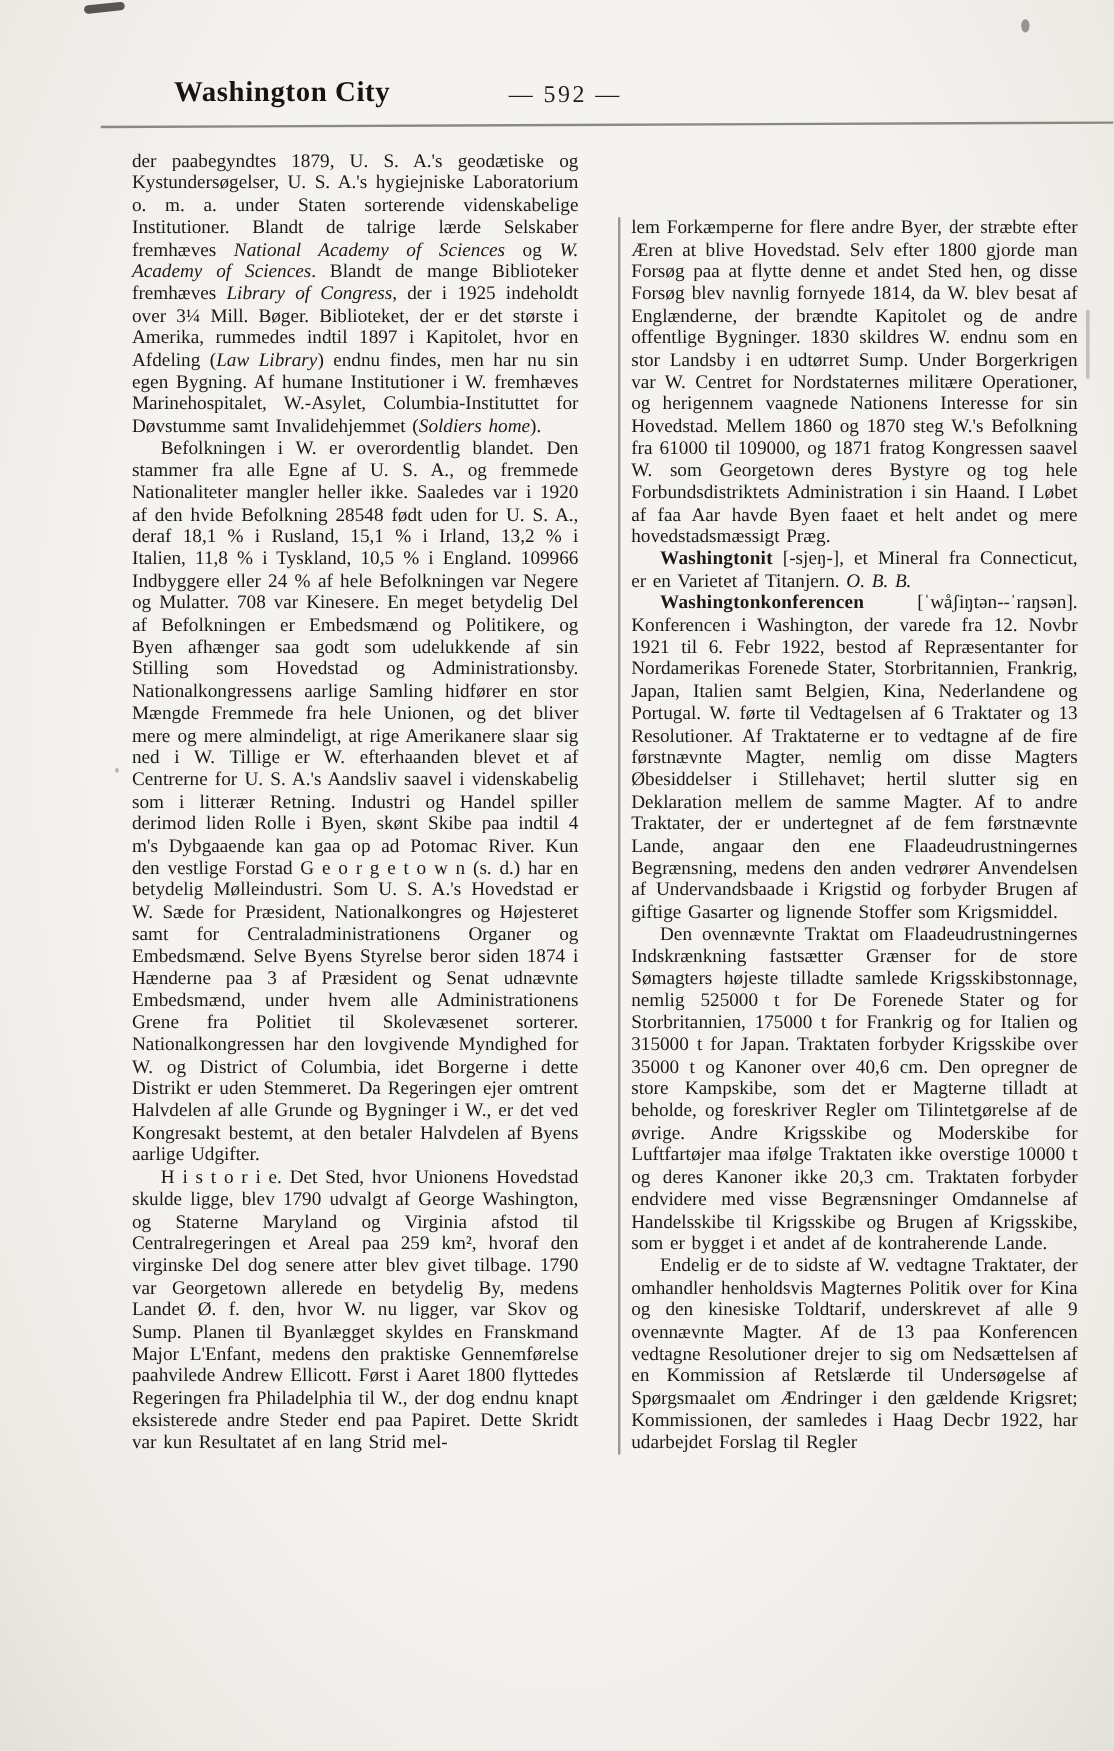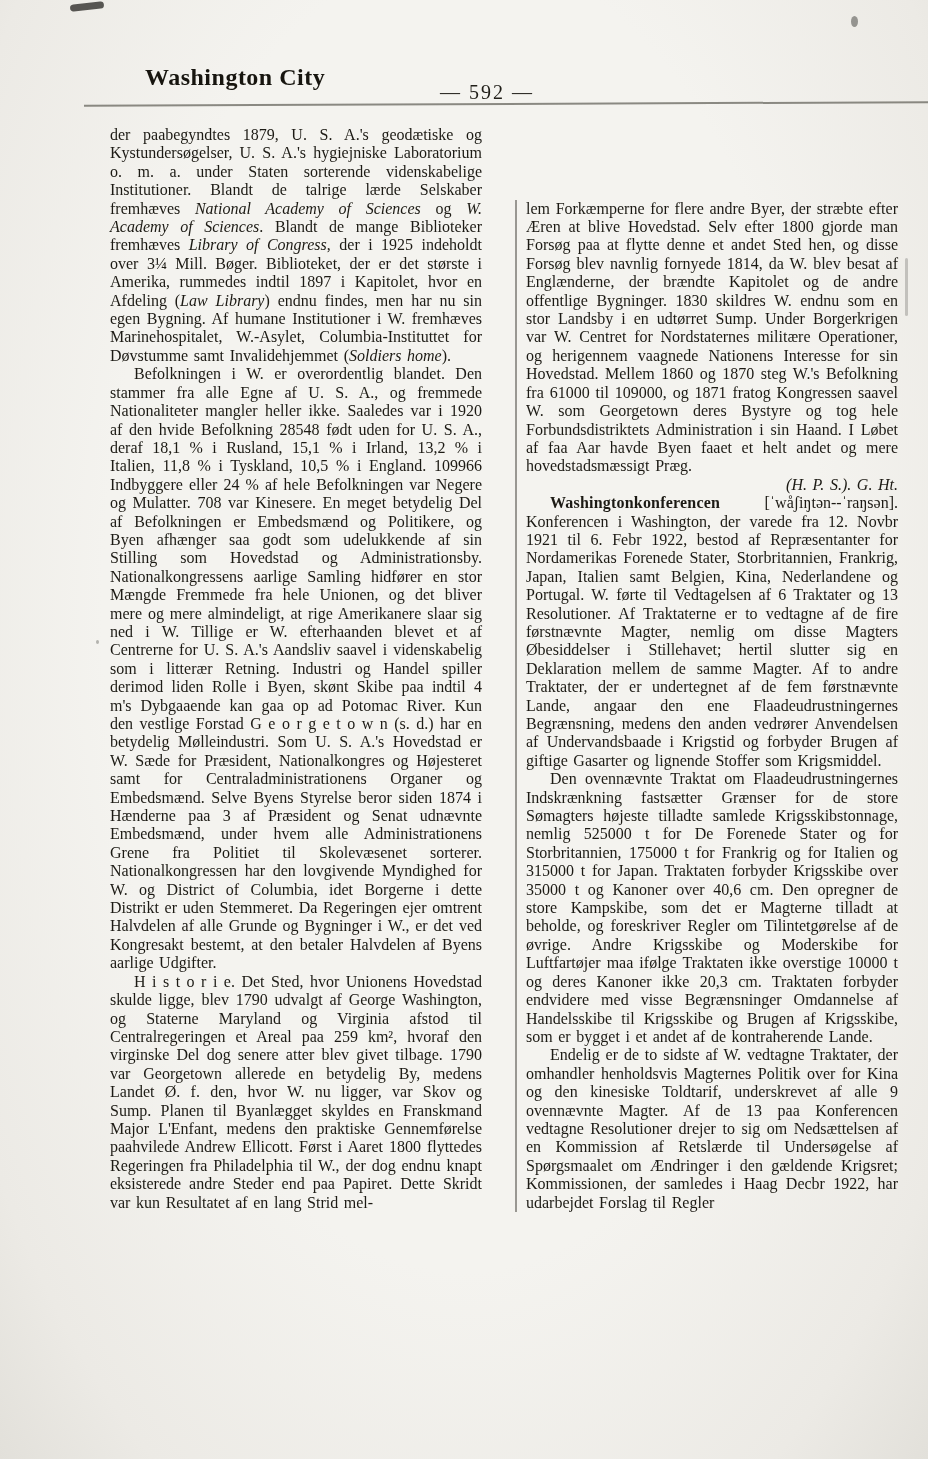--- a/index.html
+++ b/index.html
@@ -16,22 +16,22 @@
     color: #211f1a;
     text-decoration: underline;
   }
   
   .running-title {
     position: absolute; left: 145px; top: 64px;
     font-size: 24px; font-weight: 700; letter-spacing: 0.5px;
     color: #17150f;
   }
   .page-number {
-    position: absolute; left: 440px; top: 68px;
-    font-size: 20px; letter-spacing: 2px; color: #201e18; margin-top: 13px;
+    position: absolute; left: 424px; top: 68px;
+    font-size: 20px; letter-spacing: 2px; color: #201e18;
   }
   .header-rule {
     position: absolute; left: 84px; right: 0; top: 103px;
     height: 2px; background: #67655e; opacity: .75;
     transform: rotate(-0.25deg);
   }
   
   .columns {
     position: absolute; left: 110px; top: 126px; width: 788px;
     display: flex; align-items: flex-end;
@@ -73,19 +73,19 @@
   </header>
 
   <main class="columns">
     <section class="column left">
         <p class="para"><span>der paabegyndtes 1879, U. S. A.'s geodætiske og Kystundersøgelser, U. S. A.'s hygiejniske Laboratorium o. m. a. under Staten sorterende videnskabelige Institutioner. Blandt de talrige lærde Selskaber fremhæves </span><span class="seg-italic">National Academy of Sciences</span><span> og </span><span class="seg-italic">W. Academy of Sciences</span><span>. Blandt de mange Biblioteker fremhæves </span><span class="seg-italic">Library of Congress</span><span>, der i 1925 indeholdt over 3¼ Mill. Bøger. Biblioteket, der er det største i Amerika, rummedes indtil 1897 i Kapitolet, hvor en Afdeling (</span><span class="seg-italic">Law Library</span><span>) endnu findes, men har nu sin egen Bygning. Af humane Institutioner i W. fremhæves Marinehospitalet, W.-Asylet, Columbia-Instituttet for Døvstumme samt Invalidehjemmet (</span><span class="seg-italic">Soldiers home</span><span>).</span></p>
         <p class="para indent"><span>Befolkningen i W. er overordentlig blandet. Den stammer fra alle Egne af U. S. A., og fremmede Nationaliteter mangler heller ikke. Saaledes var i 1920 af den hvide Befolkning 28548 født uden for U. S. A., deraf 18,1 % i Rusland, 15,1 % i Irland, 13,2 % i Italien, 11,8 % i Tyskland, 10,5 % i England. 109966 Indbyggere eller 24 % af hele Befolkningen var Negere og Mulatter. 708 var Kinesere. En meget betydelig Del af Befolkningen er Embedsmænd og Politikere, og Byen afhænger saa godt som udelukkende af sin Stilling som Hovedstad og Administrationsby. Nationalkongressens aarlige Samling hidfører en stor Mængde Fremmede fra hele Unionen, og det bliver mere og mere almindeligt, at rige Amerikanere slaar sig ned i W. Tillige er W. efterhaanden blevet et af Centrerne for U. S. A.'s Aandsliv saavel i videnskabelig som i litterær Retning. Industri og Handel spiller derimod liden Rolle i Byen, skønt Skibe paa indtil 4 m's Dybgaaende kan gaa op ad Potomac River. Kun den vestlige Forstad G e o r g e t o w n (s. d.) har en betydelig Mølleindustri. Som U. S. A.'s Hovedstad er W. Sæde for Præsident, Nationalkongres og Højesteret samt for Centraladministrationens Organer og Embedsmænd. Selve Byens Styrelse beror siden 1874 i Hænderne paa 3 af Præsident og Senat udnævnte Embedsmænd, under hvem alle Administrationens Grene fra Politiet til Skolevæsenet sorterer. Nationalkongressen har den lovgivende Myndighed for W. og District of Columbia, idet Borgerne i dette Distrikt er uden Stemmeret. Da Regeringen ejer omtrent Halvdelen af alle Grunde og Bygninger i W., er det ved Kongresakt bestemt, at den betaler Halvdelen af Byens aarlige Udgifter.</span></p>
         <p class="para indent"><span>H i s t o r i e. Det Sted, hvor Unionens Hovedstad skulde ligge, blev 1790 udvalgt af George Washington, og Staterne Maryland og Virginia afstod til Centralregeringen et Areal paa 259 km², hvoraf den virginske Del dog senere atter blev givet tilbage. 1790 var Georgetown allerede en betydelig By, medens Landet Ø. f. den, hvor W. nu ligger, var Skov og Sump. Planen til Byanlægget skyldes en Franskmand Major L'Enfant, medens den praktiske Gennemførelse paahvilede Andrew Ellicott. Først i Aaret 1800 flyttedes Regeringen fra Philadelphia til W., der dog endnu knapt eksisterede andre Steder end paa Papiret. Dette Skridt var kun Resultatet af en lang Strid mel-</span></p>
       </section>
     <section class="column right">
         <p class="para"><span>lem Forkæmperne for flere andre Byer, der stræbte efter Æren at blive Hovedstad. Selv efter 1800 gjorde man Forsøg paa at flytte denne et andet Sted hen, og disse Forsøg blev navnlig fornyede 1814, da W. blev besat af Englænderne, der brændte Kapitolet og de andre offentlige Bygninger. 1830 skildres W. endnu som en stor Landsby i en udtørret Sump. Under Borgerkrigen var W. Centret for Nordstaternes militære Operationer, og herigennem vaagnede Nationens Interesse for sin Hovedstad. Mellem 1860 og 1870 steg W.'s Befolkning fra 61000 til 109000, og 1871 fratog Kongressen saavel W. som Georgetown deres Bystyre og tog hele Forbundsdistriktets Administration i sin Haand. I Løbet af faa Aar havde Byen faaet et helt andet og mere hovedstadsmæssigt Præg.</span></p>
-        <p class="para align-right"><span class="seg-italic">(H. P. S.). G. Ht.</span></p>
+        <p class="para indent"><span class="seg-bold">Washingtonit</span><span> [-sjeŋ-], et Mineral fra Connecticut, er en Varietet af Titanjern. </span><span class="seg-italic">O. B. B.</span></p>
         <p class="para indent"><span class="seg-bold">Washingtonkonferencen</span><span> [ˈwåʃiŋtən--ˈraŋsən]. Konferencen i Washington, der varede fra 12. Novbr 1921 til 6. Febr 1922, bestod af Repræsentanter for Nordamerikas Forenede Stater, Storbritannien, Frankrig, Japan, Italien samt Belgien, Kina, Nederlandene og Portugal. W. førte til Vedtagelsen af 6 Traktater og 13 Resolutioner. Af Traktaterne er to vedtagne af de fire førstnævnte Magter, nemlig om disse Magters Øbesiddelser i Stillehavet; hertil slutter sig en Deklaration mellem de samme Magter. Af to andre Traktater, der er undertegnet af de fem førstnævnte Lande, angaar den ene Flaadeudrustningernes Begrænsning, medens den anden vedrører Anvendelsen af Undervandsbaade i Krigstid og forbyder Brugen af giftige Gasarter og lignende Stoffer som Krigsmiddel.</span></p>
         <p class="para indent"><span>Den ovennævnte Traktat om Flaadeudrustningernes Indskrænkning fastsætter Grænser for de store Sømagters højeste tilladte samlede Krigsskibstonnage, nemlig 525000 t for De Forenede Stater og for Storbritannien, 175000 t for Frankrig og for Italien og 315000 t for Japan. Traktaten forbyder Krigsskibe over 35000 t og Kanoner over 40,6 cm. Den opregner de store Kampskibe, som det er Magterne tilladt at beholde, og foreskriver Regler om Tilintetgørelse af de øvrige. Andre Krigsskibe og Moderskibe for Luftfartøjer maa ifølge Traktaten ikke overstige 10000 t og deres Kanoner ikke 20,3 cm. Traktaten forbyder endvidere med visse Begrænsninger Omdannelse af Handelsskibe til Krigsskibe og Brugen af Krigsskibe, som er bygget i et andet af de kontraherende Lande.</span></p>
         <p class="para indent"><span>Endelig er de to sidste af W. vedtagne Traktater, der omhandler henholdsvis Magternes Politik over for Kina og den kinesiske Toldtarif, underskrevet af alle 9 ovennævnte Magter. Af de 13 paa Konferencen vedtagne Resolutioner drejer to sig om Nedsættelsen af en Kommission af Retslærde til Undersøgelse af Spørgsmaalet om Ændringer i den gældende Krigsret; Kommissionen, der samledes i Haag Decbr 1922, har udarbejdet Forslag til Regler</span></p>
       </section>
   </main>
 </div>
 
 </body></html>

